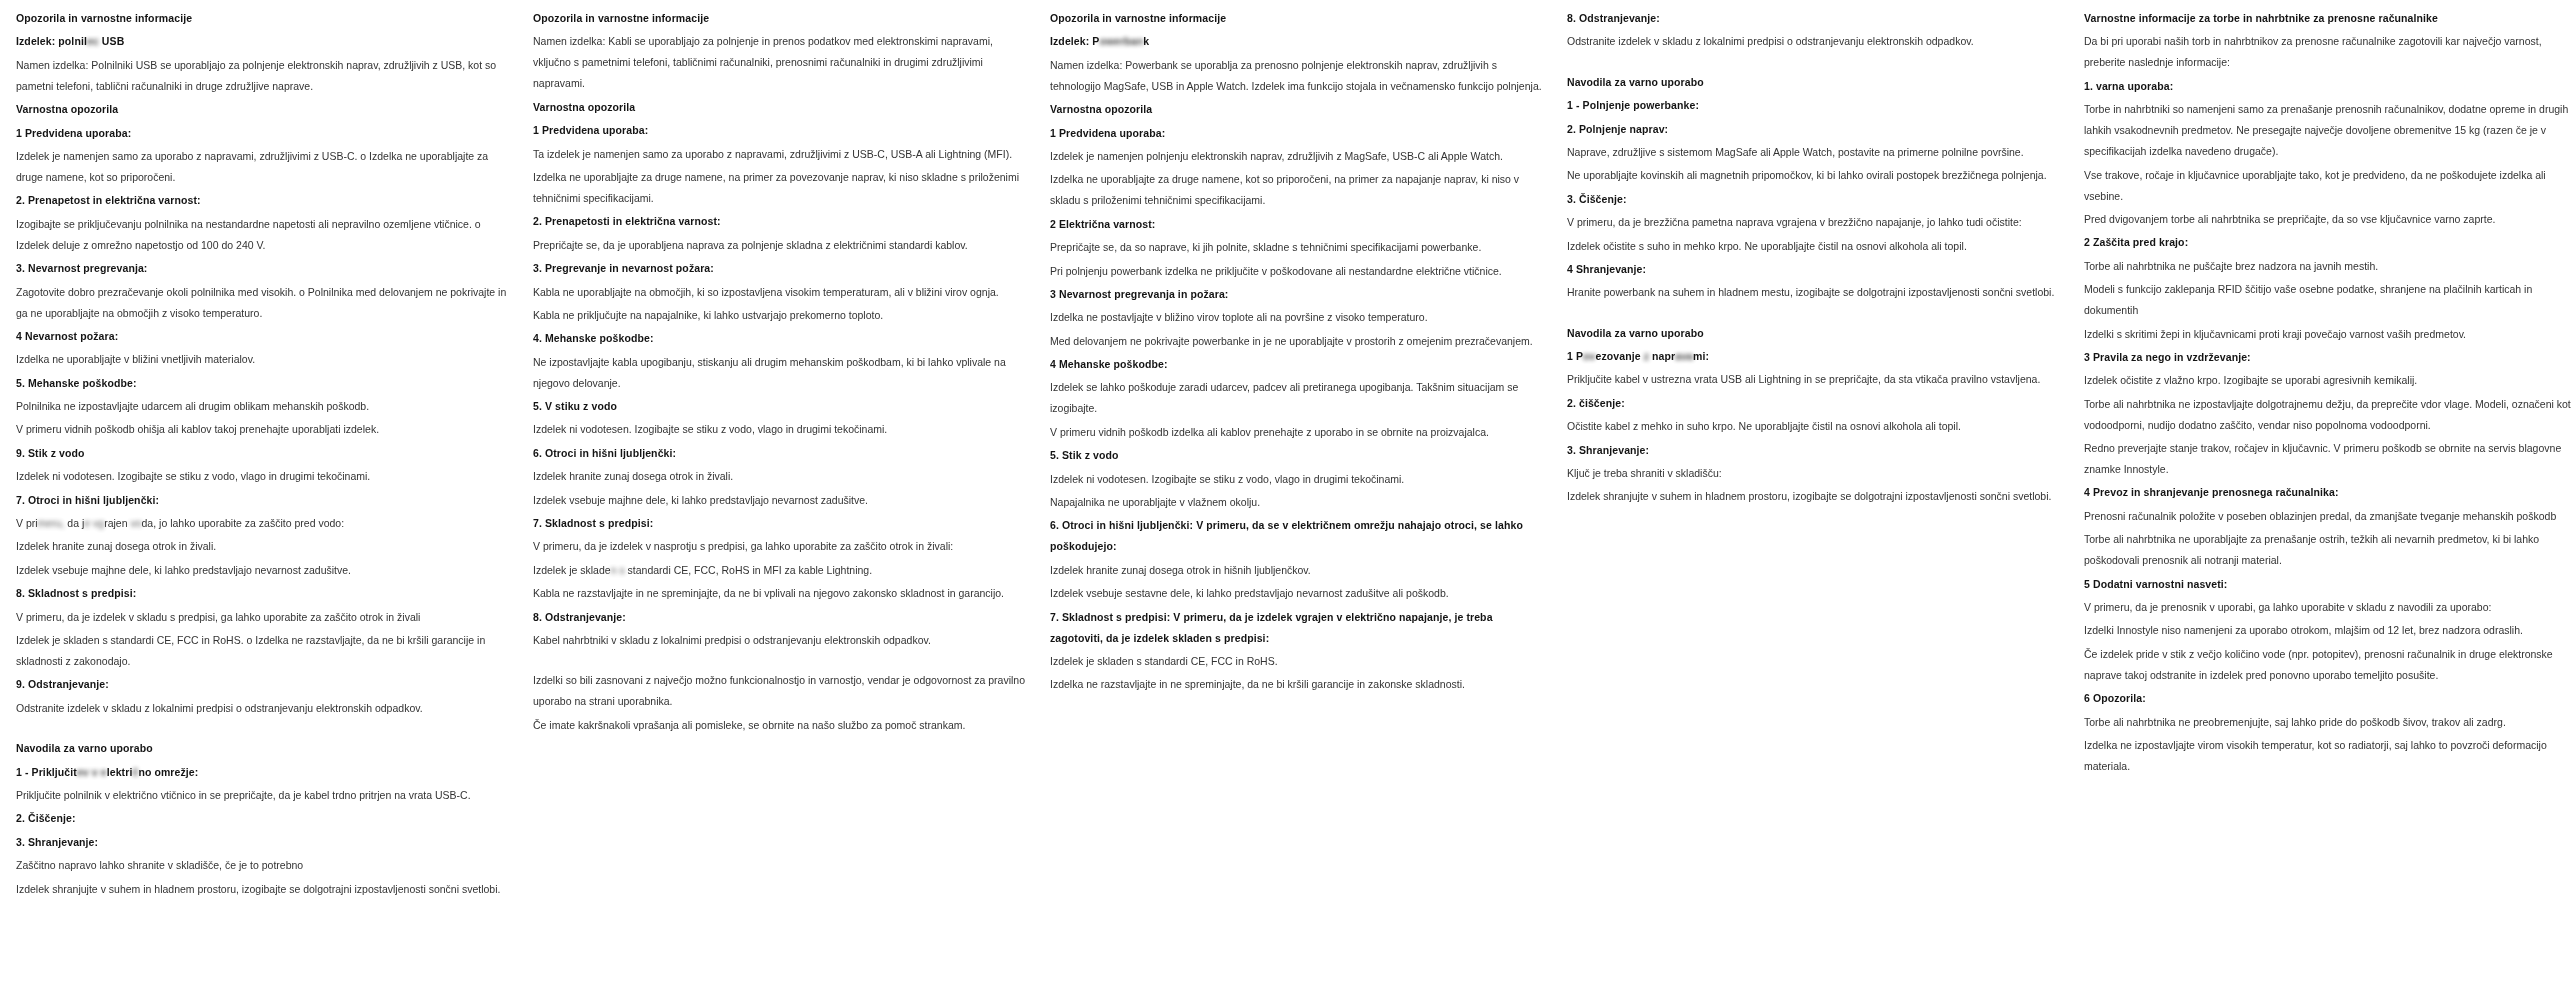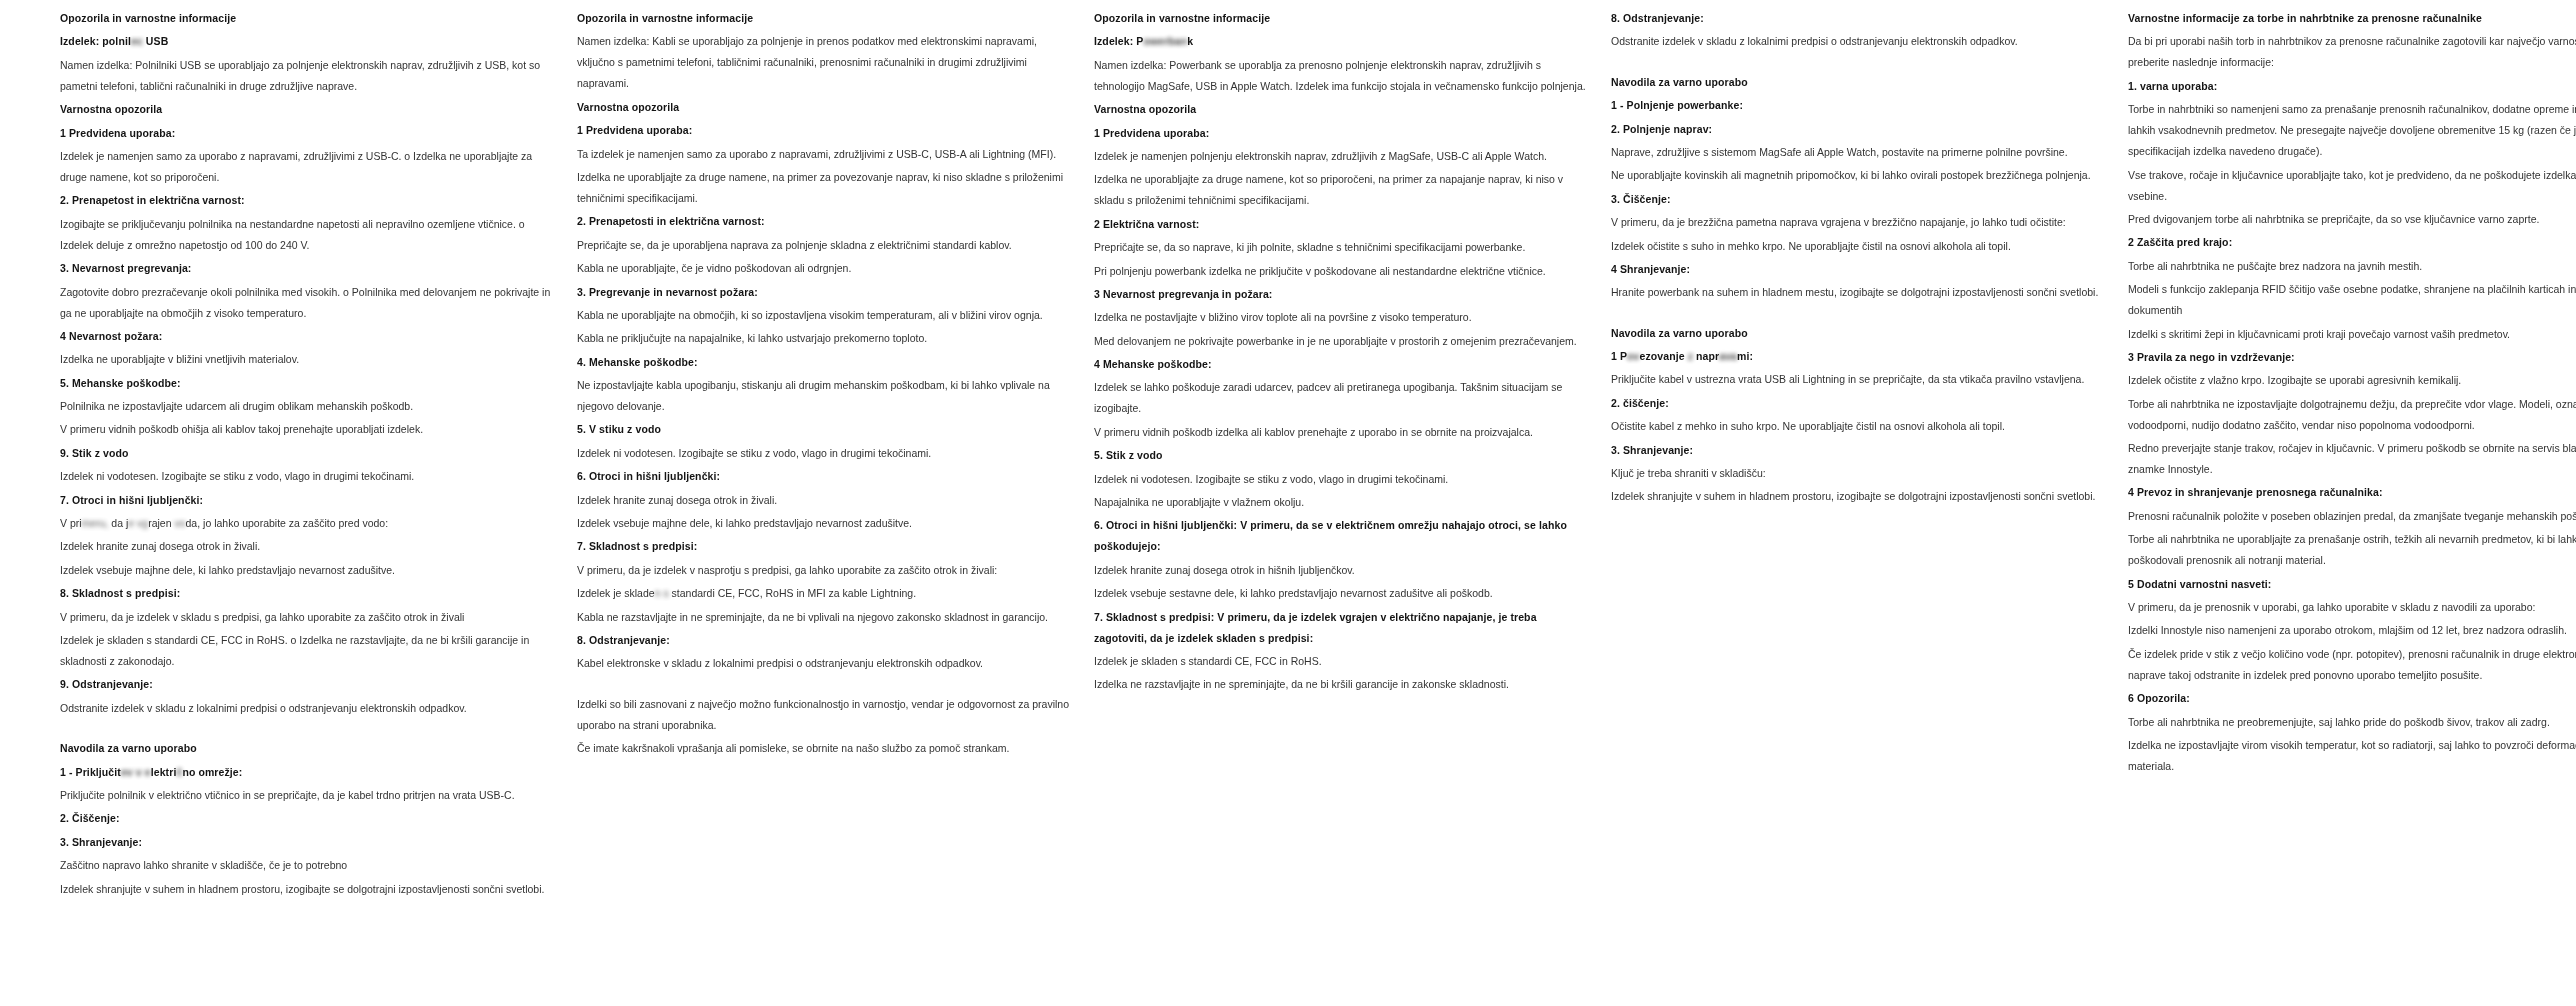--- a/index.html
+++ b/index.html
@@ -1,20 +1,20 @@
 <!DOCTYPE html>
 <html style="font-size:13px"><head>
 <meta charset="utf-8">
 <style>
   html,body{margin:0;padding:0;}
   body{
     width:2576px;height:1006px;overflow:hidden;background:#ffffff;
     font-family:"Liberation Sans", sans-serif;color:#303030;
   }
-  .doc{display:flex;gap:22px;padding:8px 16px;box-sizing:border-box;margin-left:44px;}
+  .doc{display:flex;gap:22px;padding:8px 16px;box-sizing:border-box;}
   .col{width:495px;flex:0 0 495px;}
   .col p{margin:0 0 2.4px 0;font-size:10.5px;line-height:21px;}
   .col p.h{font-weight:bold;color:#141414;letter-spacing:0.1px;}
   .col p.b{color:#333333;}
   .gap{height:17px;}
   .smudge{filter:blur(2.1px);opacity:.8;}
 </style>
 </head>
 <body>
 
@@ -57,37 +57,36 @@
     </div>
     <div class="col">
       <p class="h"><span>Opozorila in varnostne informacije</span></p>
       <p class="b"><span>Namen izdelka: Kabli se uporabljajo za polnjenje in prenos podatkov med elektronskimi napravami, vključno s pametnimi telefoni, tabličnimi računalniki, prenosnimi računalniki in drugimi združljivimi napravami.</span></p>
       <p class="h"><span>Varnostna opozorila</span></p>
       <p class="h"><span>1 Predvidena uporaba:</span></p>
       <p class="b"><span>Ta izdelek je namenjen samo za uporabo z napravami, združljivimi z USB-C, USB-A ali Lightning (MFI).</span></p>
       <p class="b"><span>Izdelka ne uporabljajte za druge namene, na primer za povezovanje naprav, ki niso skladne s priloženimi tehničnimi specifikacijami.</span></p>
       <p class="h"><span>2. Prenapetosti in električna varnost:</span></p>
       <p class="b"><span>Prepričajte se, da je uporabljena naprava za polnjenje skladna z električnimi standardi kablov.</span></p>
-      <p class="b"><span>Kabla ne uporabljajte, če je vidno poškodovan ali odrgnjen.</span></p>
       <p class="h"><span>3. Pregrevanje in nevarnost požara:</span></p>
       <p class="b"><span>Kabla ne uporabljajte na območjih, ki so izpostavljena visokim temperaturam, ali v bližini virov ognja.</span></p>
       <p class="b"><span>Kabla ne priključujte na napajalnike, ki lahko ustvarjajo prekomerno toploto.</span></p>
       <p class="h"><span>4. Mehanske poškodbe:</span></p>
       <p class="b"><span>Ne izpostavljajte kabla upogibanju, stiskanju ali drugim mehanskim poškodbam, ki bi lahko vplivale na njegovo delovanje.</span></p>
       <p class="h"><span>5. V stiku z vodo</span></p>
       <p class="b"><span>Izdelek ni vodotesen. Izogibajte se stiku z vodo, vlago in drugimi tekočinami.</span></p>
       <p class="h"><span>6. Otroci in hišni ljubljenčki:</span></p>
       <p class="b"><span>Izdelek hranite zunaj dosega otrok in živali.</span></p>
       <p class="b"><span>Izdelek vsebuje majhne dele, ki lahko predstavljajo nevarnost zadušitve.</span></p>
       <p class="h"><span>7. Skladnost s predpisi:</span></p>
       <p class="b"><span>V primeru, da je izdelek v nasprotju s predpisi, ga lahko uporabite za zaščito otrok in živali:</span></p>
       <p class="b"><span>Izdelek je sklade</span><span class="smudge">n s</span><span> standardi CE, FCC, RoHS in MFI za kable Lightning.</span></p>
       <p class="b"><span>Kabla ne razstavljajte in ne spreminjajte, da ne bi vplivali na njegovo zakonsko skladnost in garancijo.</span></p>
       <p class="h"><span>8. Odstranjevanje:</span></p>
-      <p class="b"><span>Kabel elektronske v skladu z lokalnimi predpisi o odstranjevanju elektronskih odpadkov.</span></p>
+      <p class="b"><span>Kabel nahrbtniki v skladu z lokalnimi predpisi o odstranjevanju elektronskih odpadkov.</span></p>
       <div class="gap"></div>
       <p class="b"><span>Izdelki so bili zasnovani z največjo možno funkcionalnostjo in varnostjo, vendar je odgovornost za pravilno uporabo na strani uporabnika.</span></p>
       <p class="b"><span>Če imate kakršnakoli vprašanja ali pomisleke, se obrnite na našo službo za pomoč strankam.</span></p>
     </div>
     <div class="col">
       <p class="h"><span>Opozorila in varnostne informacije</span></p>
       <p class="h"><span>Izdelek: P</span><span class="smudge">owerban</span><span>k</span></p>
       <p class="b"><span>Namen izdelka: Powerbank se uporablja za prenosno polnjenje elektronskih naprav, združljivih s tehnologijo MagSafe, USB in Apple Watch. Izdelek ima funkcijo stojala in večnamensko funkcijo polnjenja.</span></p>
       <p class="h"><span>Varnostna opozorila</span></p>
       <p class="h"><span>1 Predvidena uporaba:</span></p>

